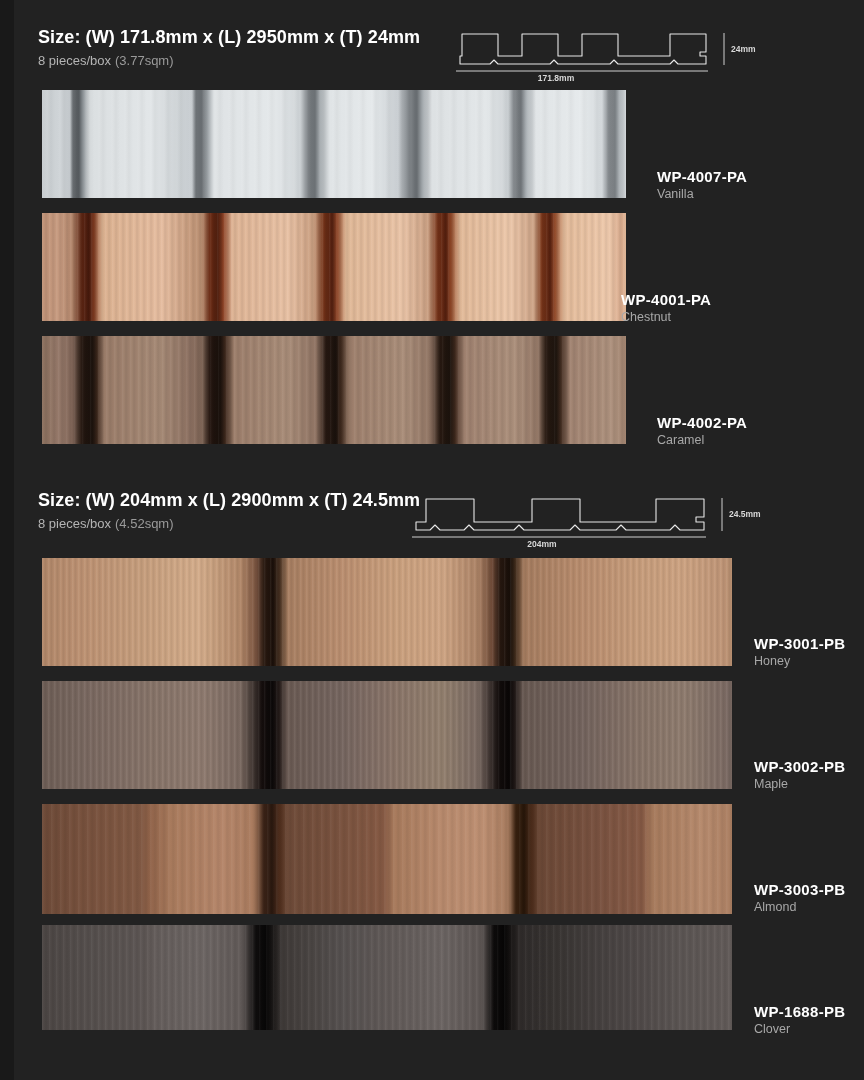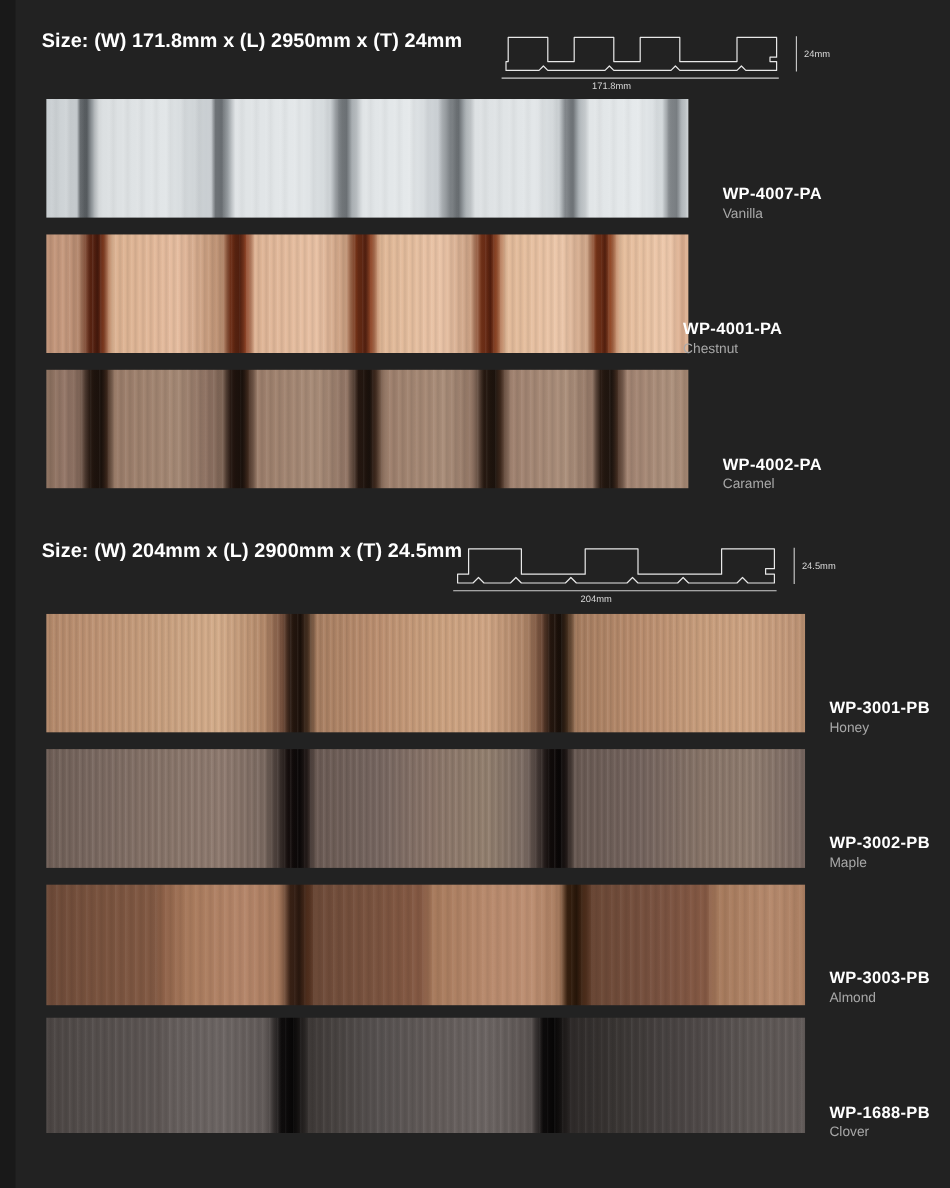--- a/index.html
+++ b/index.html
@@ -36,21 +36,21 @@
   }
   .pieces-line {
     font-size: 13px;
     color: #b4b4b4;
     margin-top: 5px;
     white-space: nowrap;
   }
   .pieces-line .sqm { color: #9a9a9a; margin-left: 4px; }
 
   
-  .profile { position: absolute; }
+  .profile { position: absolute; font-weight: bold; }
   .profile svg { display: block; overflow: visible; }
   .profile text {
     fill: #d8d8d8;
     font-family: "Liberation Sans", sans-serif;
     font-size: 8.5px;
   }
 
   
   .swatch {
     position: absolute;
@@ -88,20 +88,23 @@
     letter-spacing: -.1px;
   }
 </style>
 </head>
 <body>
 
 <div class="page">
 
   <div class="size-head" style="top:27px">
     <div class="size-line">Size: (W) 171.8mm x (L) 2950mm x (T) 24mm</div>
+    <div class="pieces-line">
+      <span>8 pieces/box</span><span class="sqm">(3.77sqm)</span>
+    </div>
   </div>
 
   <div class="profile" style="left:424px; top:20px">
     <svg width="380" height="62" viewBox="0 0 380 62">
       <g fill="none" stroke="#e8e8e8" stroke-width="1.1" stroke-linejoin="round">
         <path d="M22 36 L22 44 L52 44 L56 40 L60 44 L112 44 L116 40 L120 44 L172 44
                  L176 40 L180 44 L232 44 L236 40 L240 44 L268 44 L268 36
                  L262 36 L262 32 L268 32 L268 14 L232 14 L232 36 L180 36
                  L180 14 L144 14 L144 36 L120 36 L120 14 L84 14 L84 36 L60 36
                  L60 14 L24 14 L24 36 Z"></path>
@@ -182,20 +185,23 @@
         #281a12 504px, #1c130d 514px, #422c20 519px,
         #a28472 528px, #ae927e 570px, #a1836f 586px)"></div>
   </div>
   <div class="label" style="left:643px; top:414px">
     <div class="code">WP-4002-PA</div>
     <div class="name">Caramel</div>
   </div>
 
   <div class="size-head" style="top:490px">
     <div class="size-line">Size: (W) 204mm x (L) 2900mm x (T) 24.5mm</div>
+    <div class="pieces-line">
+      <span>8 pieces/box</span><span class="sqm">(4.52sqm)</span>
+    </div>
   </div>
 
   <div class="profile" style="left:390px; top:485px">
     <svg width="420" height="64" viewBox="0 0 420 64">
       <g fill="none" stroke="#e8e8e8" stroke-width="1.1" stroke-linejoin="round">
         <path d="M12 37 L12 45 L26 45 L31 40 L36 45 L60 45 L65 40 L70 45 L110 45
                  L115 40 L120 45 L166 45 L171 40 L176 45 L212 45
                  L217 40 L222 45 L266 45 L271 40 L276 45 L300 45
                  L300 37 L292 37 L292 32 L300 32 L300 14 L252 14 L252 37
                  L176 37 L176 14 L128 14 L128 37 L70 37 L70 14 L22 14 L22 37 Z"></path>

